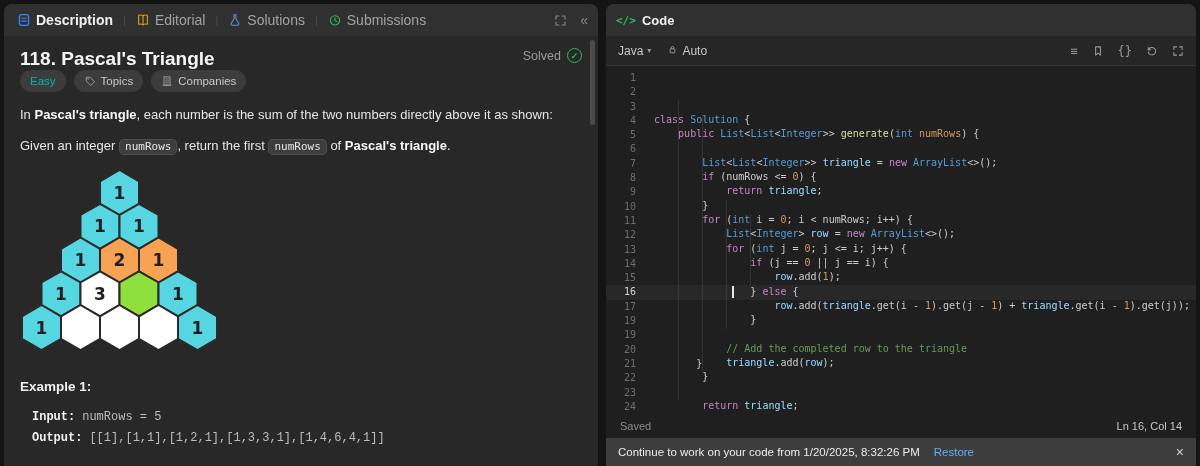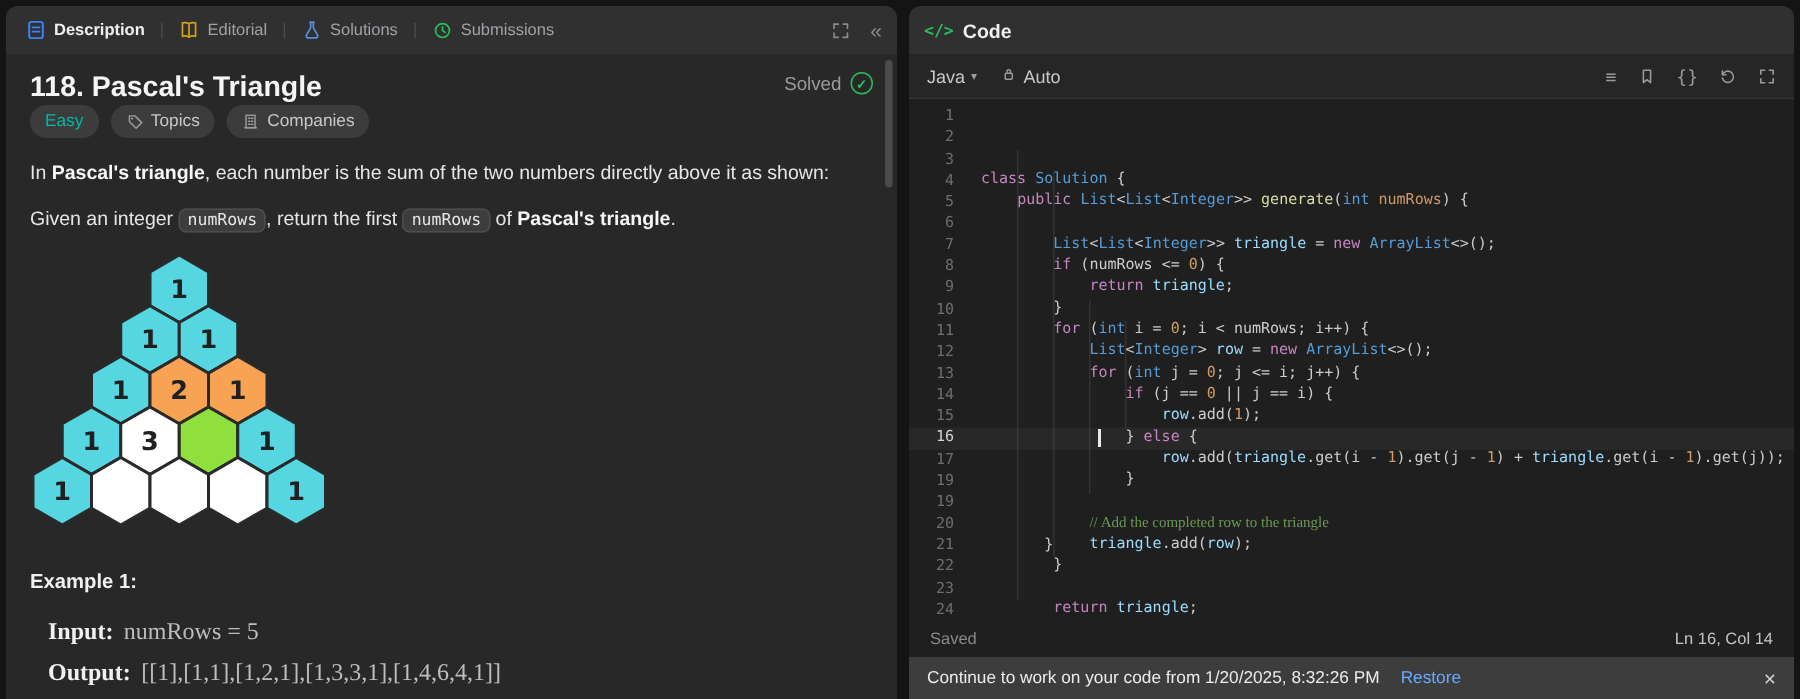--- a/index.html
+++ b/index.html
@@ -17,21 +17,21 @@
   }
   .panel.left { width:594px; }
   .gutter { width:8px; cursor:col-resize; }
   .panel.right { width:590px; }
 
   
   .panel-tabs {
     height:32px; background:#303030; display:flex; align-items:center;
     padding:0 10px; flex:0 0 auto;
   }
-  .tab { display:flex; align-items:center; gap:5px; font-size:11px; color:#9fa3a7; padding:0 3px; cursor:pointer; white-space:nowrap; }
+  .tab { display:flex; align-items:center; gap:5px; font-size:14px; color:#9fa3a7; padding:0 3px; cursor:pointer; white-space:nowrap; }
   .tab.active { color:#f0f0f0; font-weight:700; }
   .tab-sep { color:#4c4c4c; margin:0 7px; font-size:11px; }
   .tab-bar-right { margin-left:auto; display:flex; gap:13px; align-items:center; color:#8a8a8a; }
   .collapse-glyph { font-size:14px; line-height:1; cursor:pointer; color:#8a8a8a; }
 
   
   .panel-body { padding:8px 16px 0; flex:1; overflow:hidden; position:relative; }
   .title-row { display:flex; justify-content:space-between; align-items:flex-start; margin-top:4px; }
   h1.problem-title { font-size:19px; margin:0; color:#f5f5f5; font-weight:700; }
   .solved { display:flex; align-items:center; gap:6px; color:#9a9a9a; font-size:12.5px; }
@@ -49,22 +49,22 @@
   .para:nth-of-type(2) { margin-top:12px; }
   .para strong { color:#f7f7f7; font-weight:700; }
   .chip {
     background:#3d3d3d; border:1px solid #4d4d4d; border-radius:5px; padding:0 5px 1px;
     font-family:"DejaVu Sans Mono", monospace; font-size:11px; color:#e6e6e6;
   }
   .triangle-wrap { margin-top:12px; }
   .hex-num { font-family:"DejaVu Sans", sans-serif; font-size:17px; font-weight:700; fill:#202020; }
   .example-label { margin-top:22px; font-size:13.5px; font-weight:700; color:#f0f0f0; }
   .example-block {
-    margin-top:9px; padding-left:12px; font-family:Liberation Serif, serif;
-    font-size:16px; color:#bdbdbd; line-height:1.7;
+    margin-top:9px; padding-left:12px; font-family:Liberation Mono, monospace;
+    font-size:12px; color:#bdbdbd; line-height:1.7;
   }
   .io-label { font-weight:700; color:#f0f0f0; }
   .io-value { margin-left:7px; }
   .scroll-thumb { position:absolute; right:3px; top:36px; width:5px; height:85px; background:#4b4b4b; border-radius:3px; }
 
   
   .code-header { gap:6px; }
   .code-tag { color:#2cbb5d; font-family:"DejaVu Sans Mono", monospace; font-weight:700; font-size:11px; }
   .code-header-label { font-size:13px; color:#f0f0f0; font-weight:600; }
   .editor-toolbar {
@@ -84,21 +84,21 @@
   .code-line { display:flex; height:14.3px; line-height:14.3px; }
   .code-line.active { background:rgba(255,255,255,0.045);flex-direction:column; }
   .gutter-num { flex:0 0 30px; width:30px; text-align:right; color:#6e6e6e; }
   .code-line.active .gutter-num { color:#d4d4d4; }
   .code-content { padding-left:18px; white-space:pre; color:#cccccc;margin-top:42px; }
   .tok-kw { color:#c586c0; }
   .tok-type { color:#569cd6; }
   .tok-fn { color:#dcdcaa; }
   .tok-var { color:#9cdcfe; }
   .tok-num { color:#d19a66; }
-  .tok-comment { color:#6a9955;font-family:Liberation Serif, serif; }
+  .tok-comment { color:#6a9955; }
   .indent-guide { position:absolute; width:1px; background:rgba(125,125,125,0.22); }
   .cursor-caret { position:absolute; width:1.5px; height:12px; background:#e8e8e8; }
 
   .status-row {
     height:24px; background:#1f1f1f; display:flex; align-items:center; justify-content:space-between;
     padding:0 14px; font-size:11px; color:#8a8a8a; flex:0 0 auto;
   }
   .cursor-pos { color:#c5c5c5; cursor:pointer; }
   .notification {
     height:28px; background:#3d3d3d; display:flex; align-items:center; padding:0 12px;

